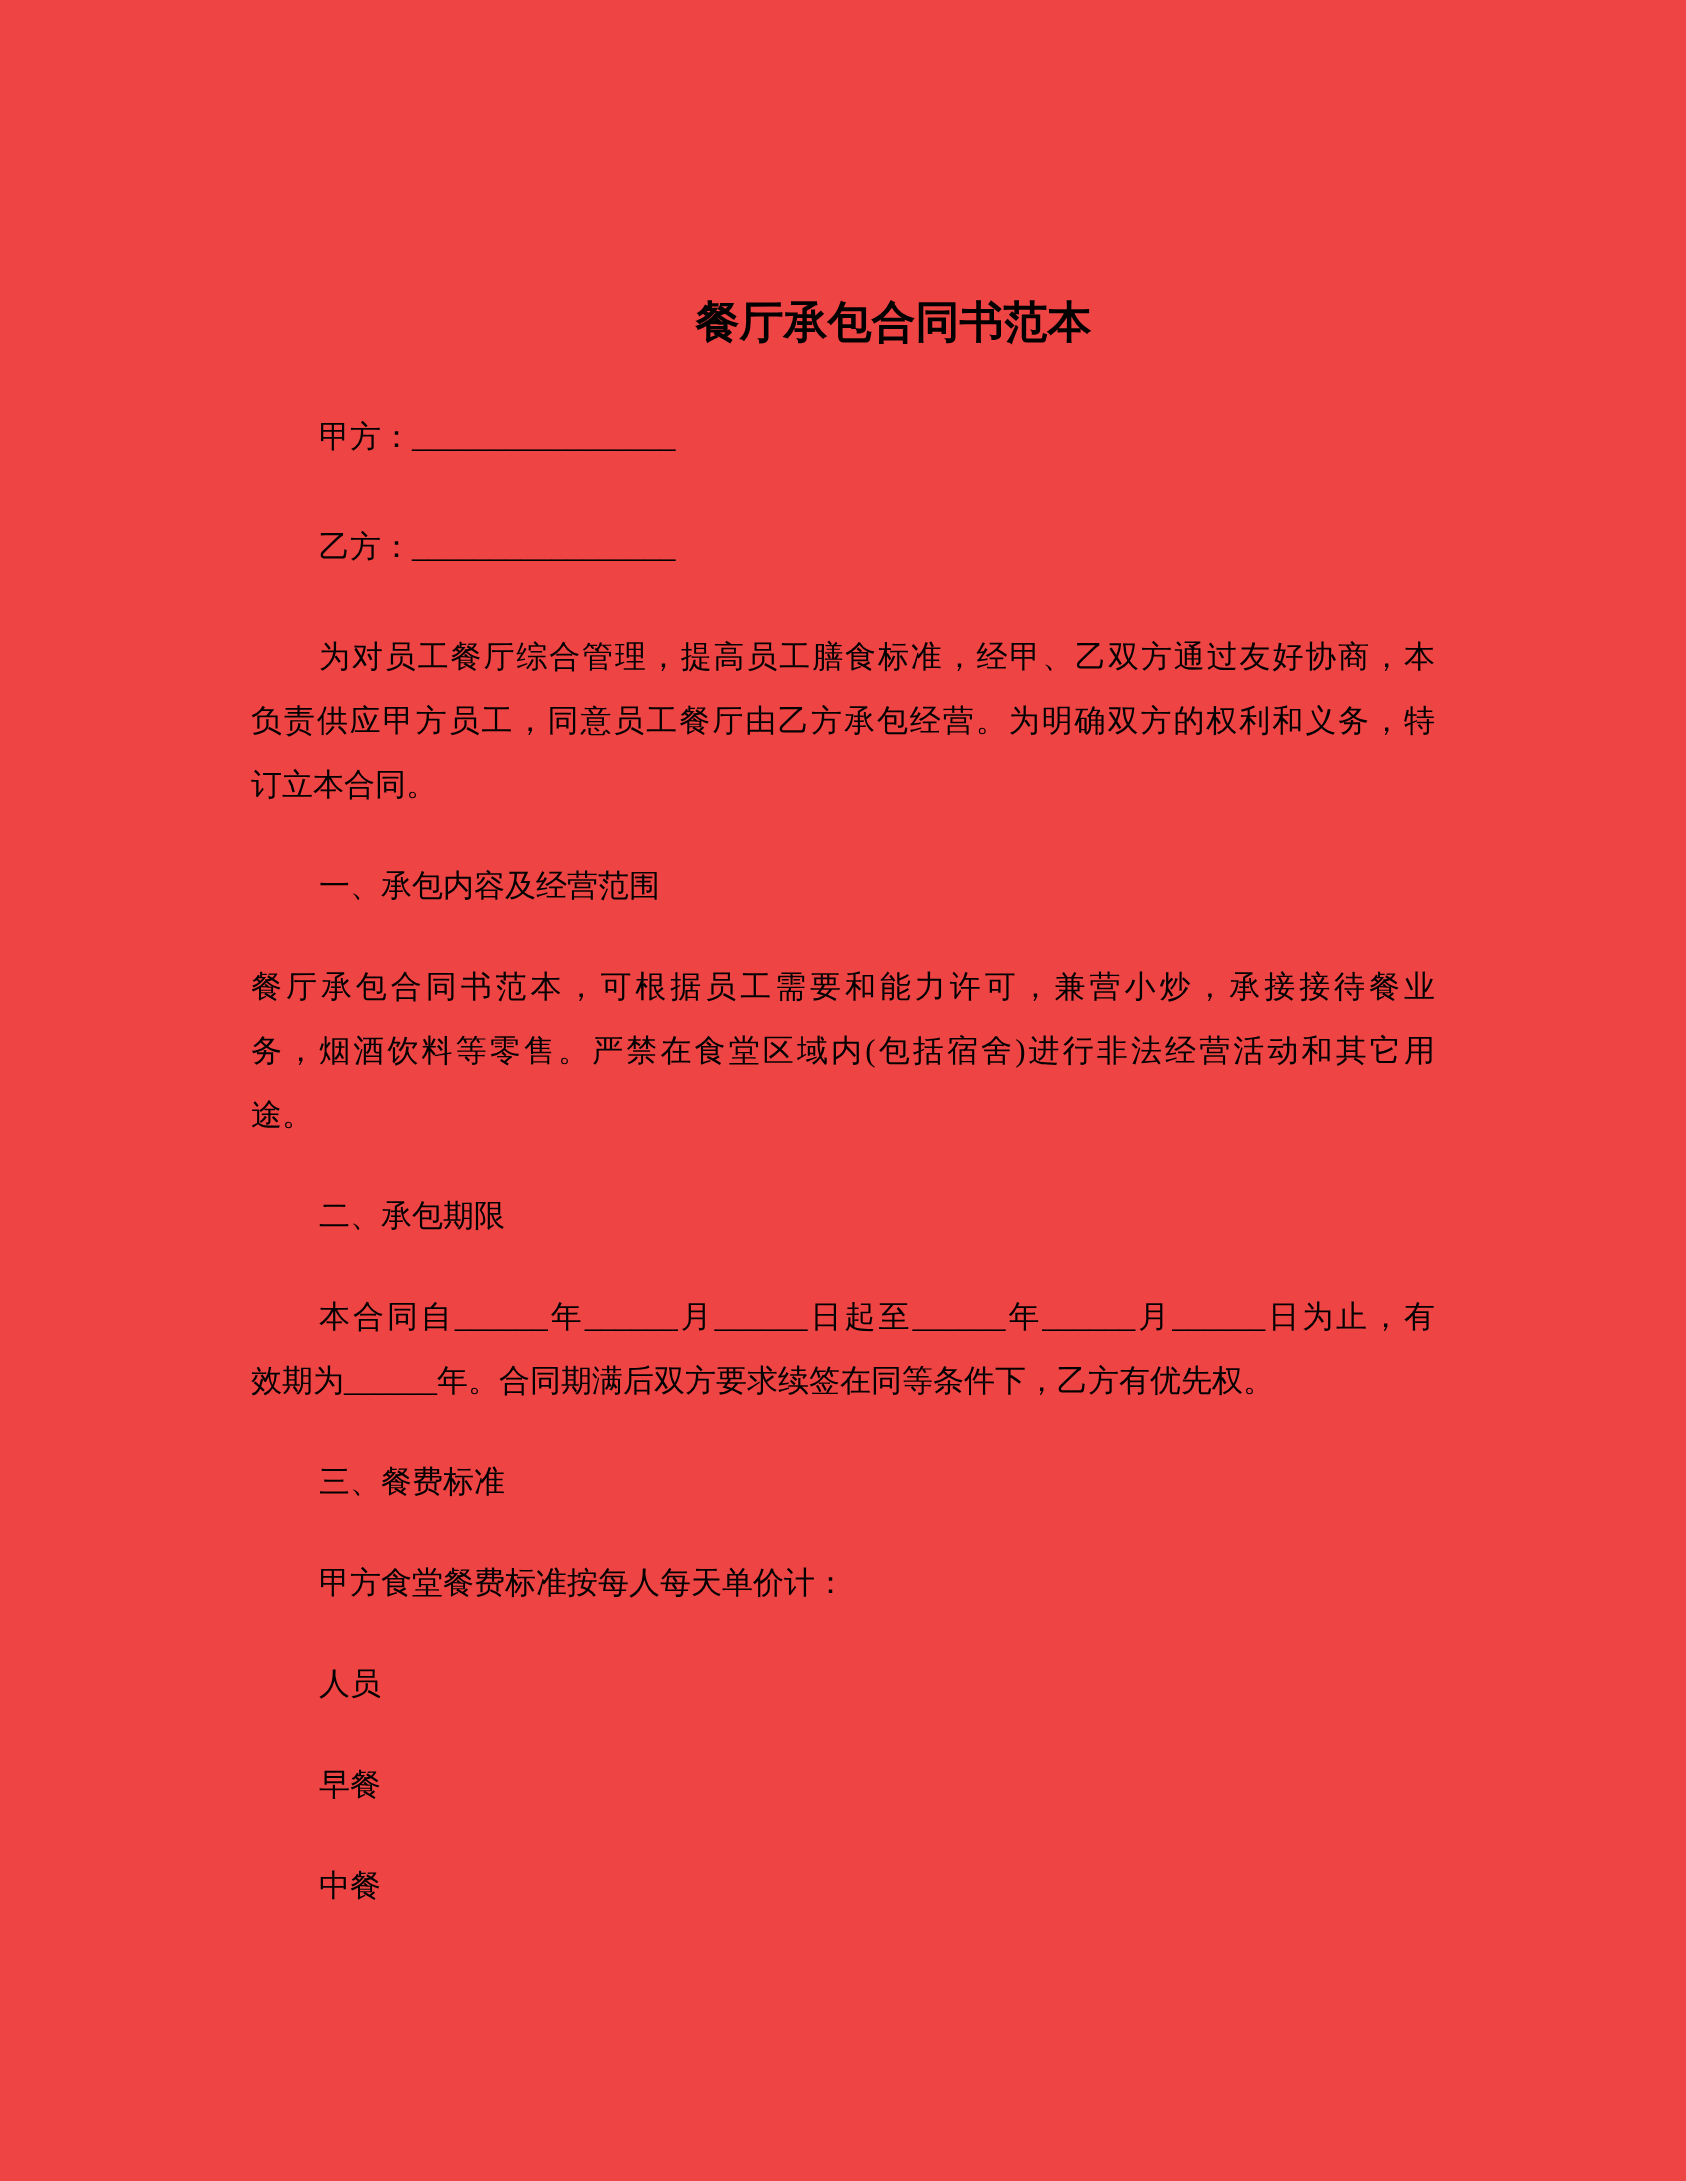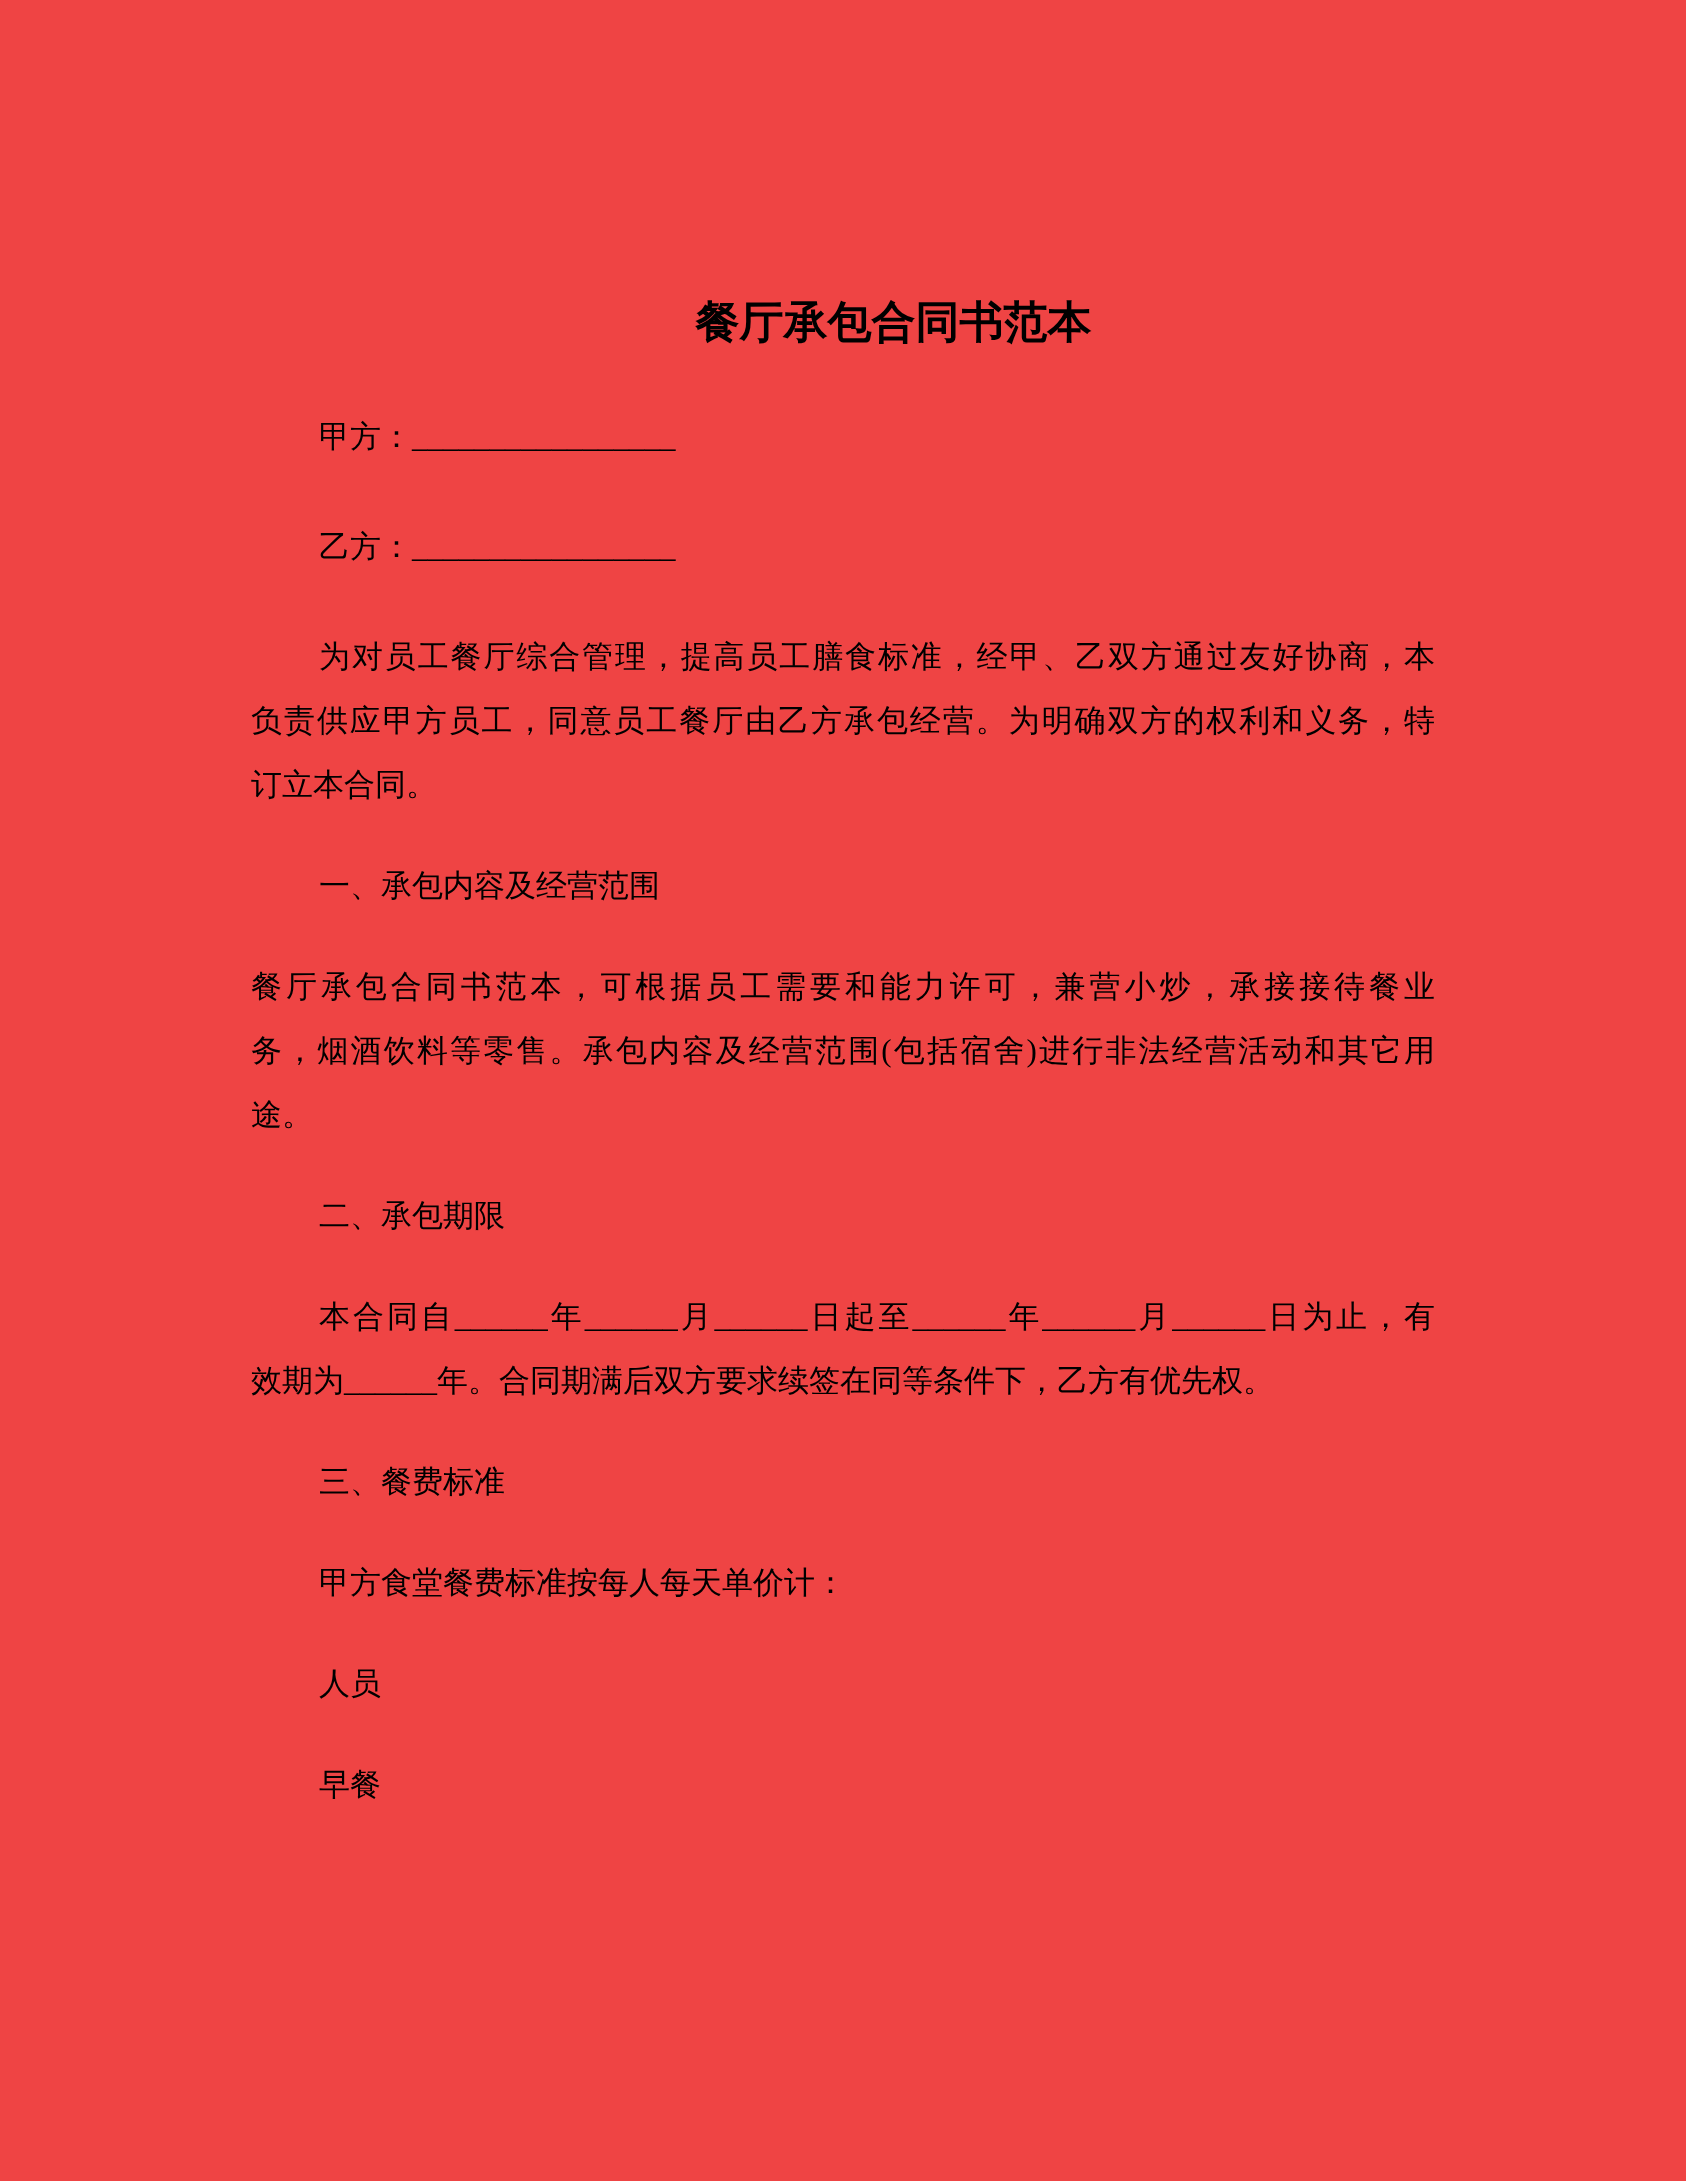--- a/index.html
+++ b/index.html
@@ -67,21 +67,21 @@
     <div class="line j">负责供应甲方员工，同意员工餐厅由乙方承包经营。为明确双方的权利和义务，特</div>
     <div class="line">订立本合同。</div>
   </div>
 
   <div class="para">
     <div class="line indent">一、承包内容及经营范围</div>
   </div>
 
   <div class="para">
     <div class="line j">餐厅承包合同书范本，可根据员工需要和能力许可，兼营小炒，承接接待餐业</div>
-    <div class="line j">务，烟酒饮料等零售。承包内容及经营范围(包括宿舍)进行非法经营活动和其它用</div>
+    <div class="line j">务，烟酒饮料等零售。严禁在食堂区域内(包括宿舍)进行非法经营活动和其它用</div>
     <div class="line">途。</div>
   </div>
 
   <div class="para">
     <div class="line indent">二、承包期限</div>
   </div>
 
   <div class="para">
     <div class="line j indent">本合同自______年______月______日起至______年______月______日为止，有</div>
     <div class="line">效期为______年。合同期满后双方要求续签在同等条件下，乙方有优先权。</div>
@@ -96,15 +96,18 @@
   </div>
 
   <div class="para">
     <div class="line indent">人员</div>
   </div>
 
   <div class="para">
     <div class="line indent">早餐</div>
   </div>
 
+  <div class="para">
+    <div class="line indent">中餐</div>
+  </div>
 
 </div>
 
 
 </body></html>

